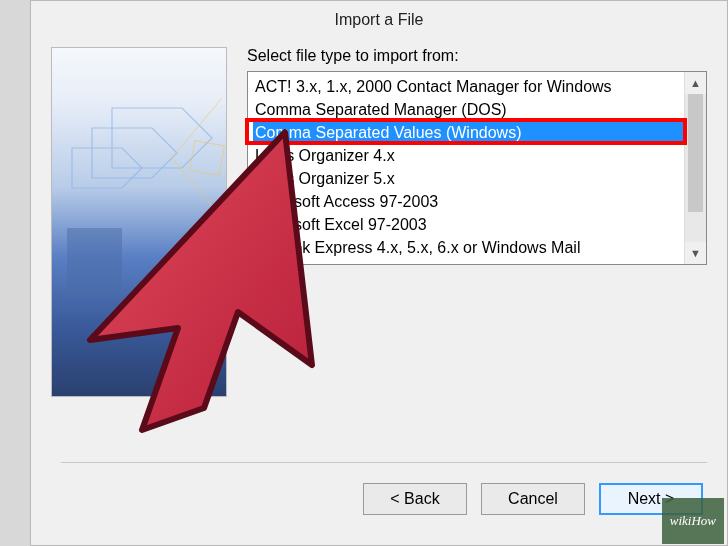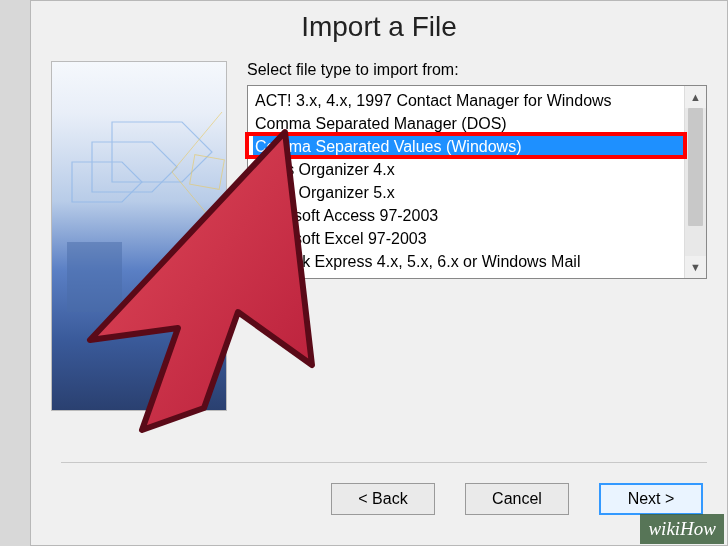--- a/index.html
+++ b/index.html
@@ -17,21 +17,21 @@
       left: 30px;
       top: 0;
       right: 0;
       bottom: 0;
       background: #f0f0f0;
       border: 1px solid #b8b8b8;
     }
     .title-bar {
       text-align: center;
       padding: 10px 0 18px 0;
-      font-size: 28px;
+      font-size: 16px;
       color: #222;
       background: #f0f0f0;
     }
     .content {
       display: flex;
       padding: 0 20px;
       gap: 20px;
     }
     .decorative-panel {
       width: 176px;
@@ -119,21 +119,21 @@
       top: 0;
       height: 80%;
       background: #c8c8c8;
       border-radius: 1px;
     }
     .button-row {
       position: absolute;
       right: 24px;
       bottom: 30px;
       display: flex;
-      gap: 30px;
+      gap: 14px;
     }
     .separator {
       position: absolute;
       left: 30px;
       right: 20px;
       bottom: 82px;
       height: 1px;
       background: #c8c8c8;
     }
     .btn {
@@ -156,23 +156,23 @@
       left: 30px;
       top: 90px;
       pointer-events: none;
     }
     .watermark {
       position: absolute;
       right: 4px;
       bottom: 2px;
       background: rgba(60, 95, 60, 0.85);
       color: #fff;
-      font-size: 19px;
+      font-size: 13px;
       font-style: italic;
-      padding: 4px 8px;
+      padding: 15px 8px;
       font-family: Georgia, serif;
     }
   </style>
 </head>
 <body>
 
 <div class="dialog">
   <div class="title-bar">Import a File</div>
 
   <div class="content">
@@ -190,21 +190,21 @@
         <rect x="15" y="180" width="55" height="70" fill="#4a6ca8" opacity="0.5"></rect>
       </svg>
     </div>
 
     <div class="right-pane">
       <div class="prompt-label">Select file type to import from:</div>
 
       <div class="listbox-wrap">
         <div class="listbox">
           <div class="listbox-inner" id="listbox-inner">
-              <div class="item">ACT! 3.x, 4.x, 1997 Contact Manager for Windows</div>
+              <div class="item">ACT! 3.x, 1.x, 2000 Contact Manager for Windows</div>
               <div class="item">Comma Separated Manager (DOS)</div>
               <div class="item selected">Comma Separated Values (Windows)</div>
               <div class="item">Lotus Organizer 4.x</div>
               <div class="item">Lotus Organizer 5.x</div>
               <div class="item">Microsoft Access 97-2003</div>
               <div class="item">Microsoft Excel 97-2003</div>
               <div class="item">Outlook Express 4.x, 5.x, 6.x or Windows Mail</div>
             </div>
           <div class="scrollbar">
             <div class="scroll-arrow">▲</div>

